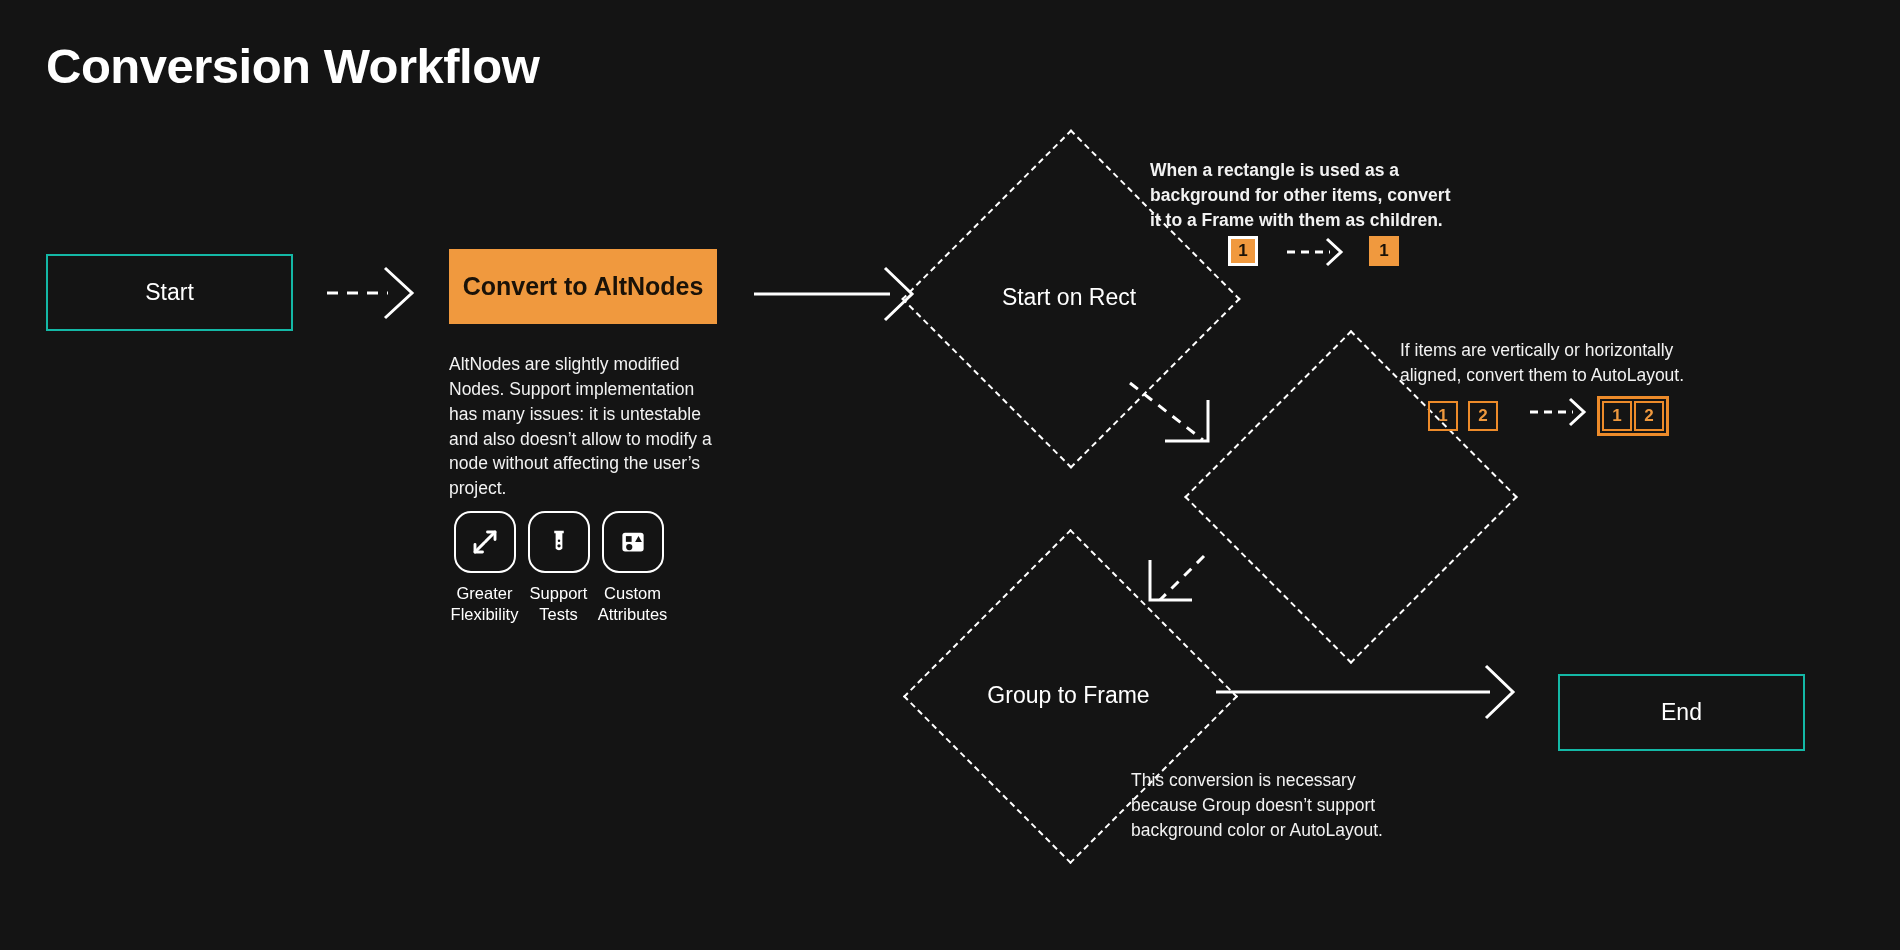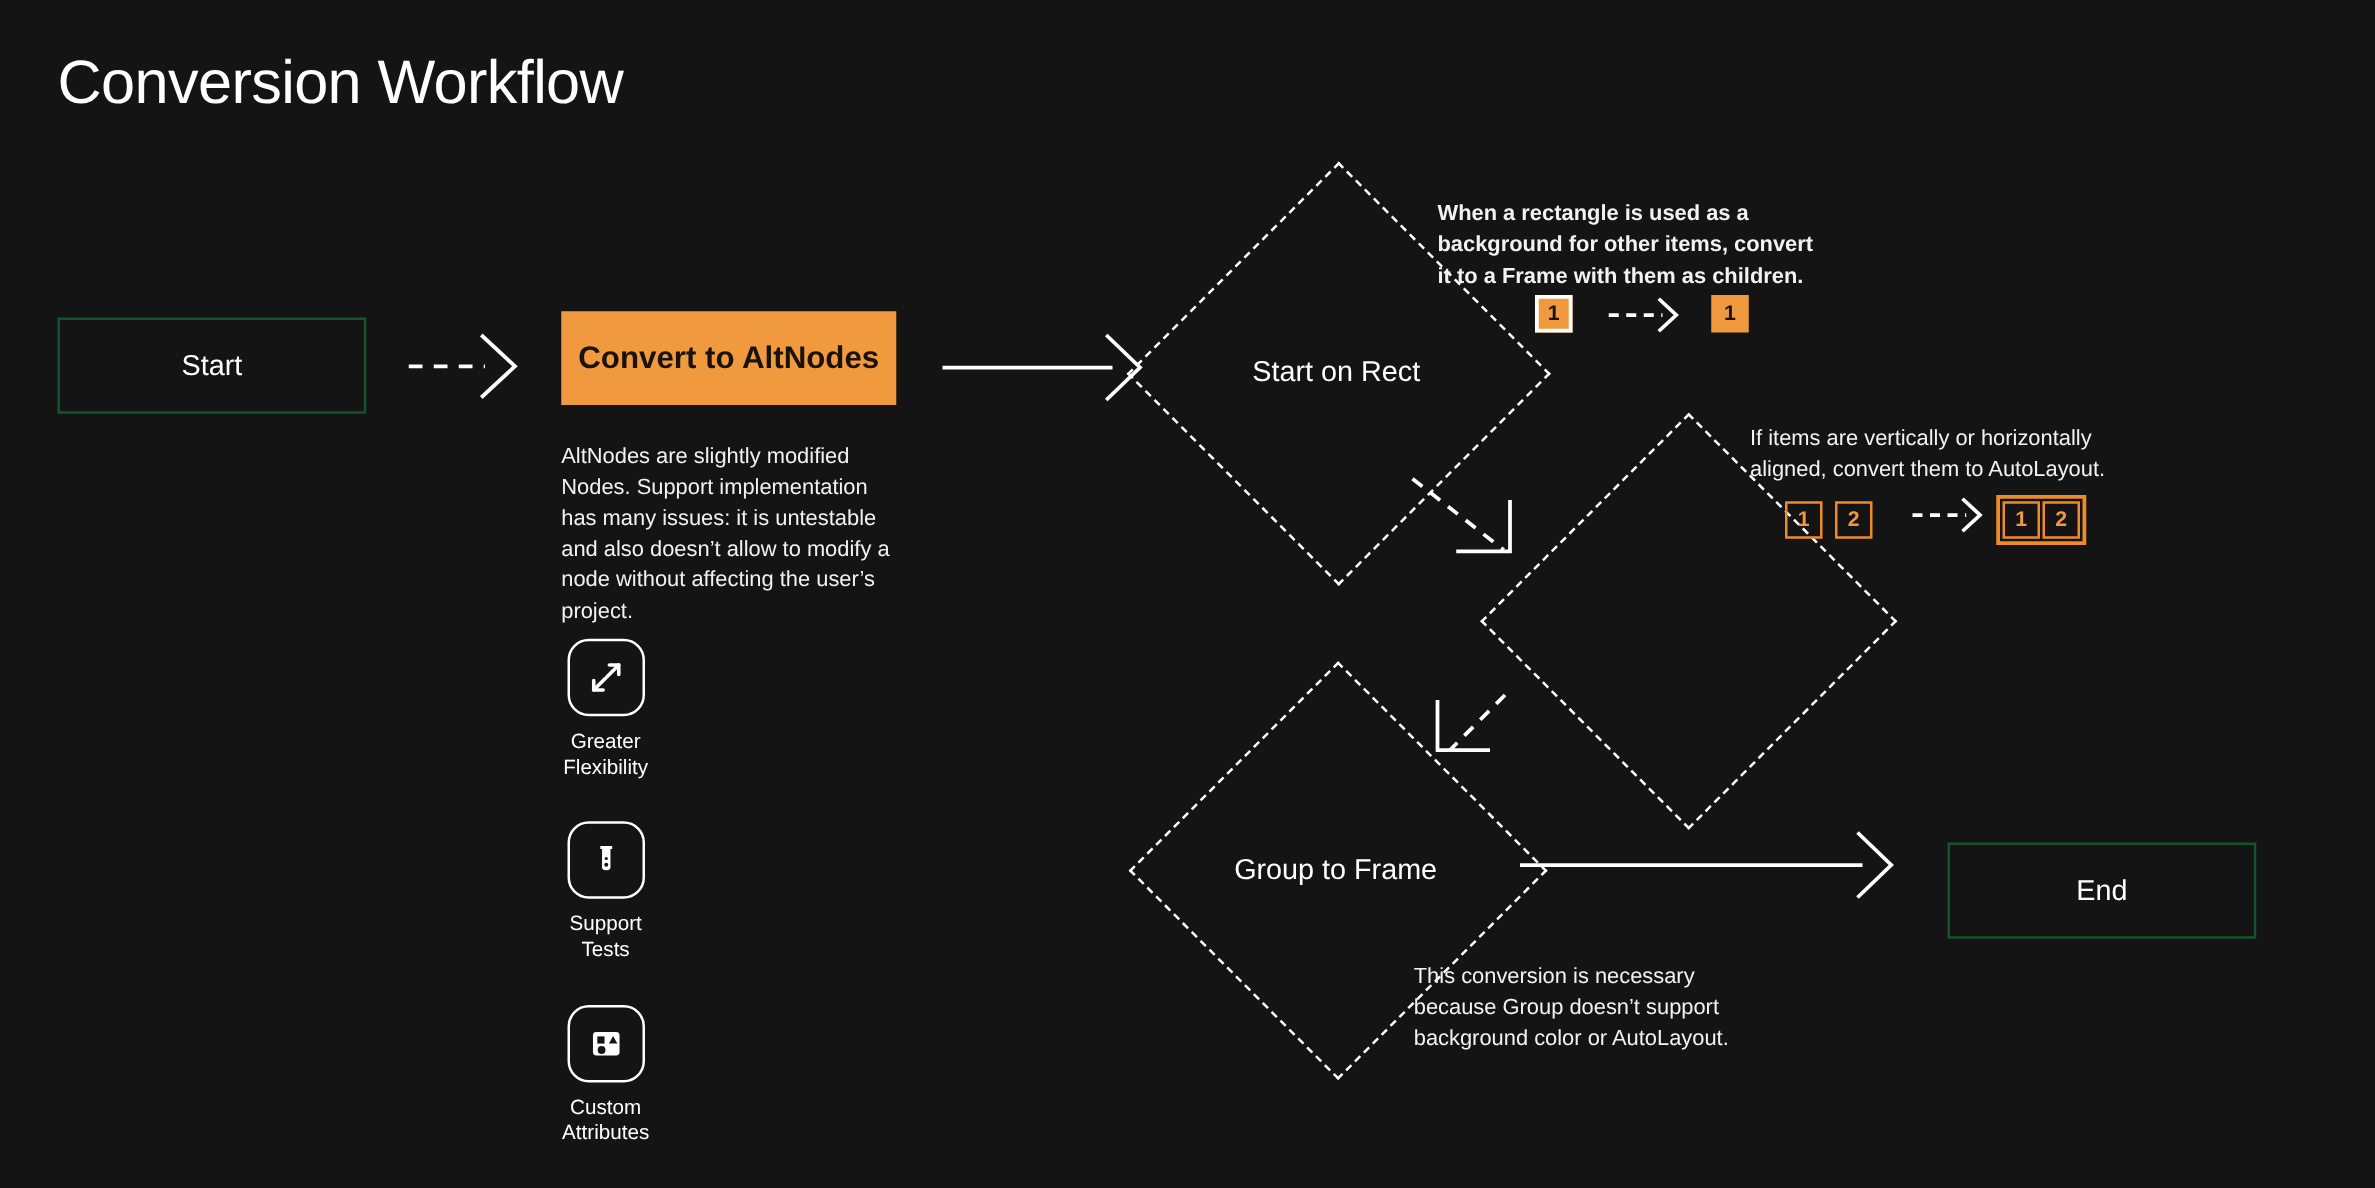--- a/index.html
+++ b/index.html
@@ -9,28 +9,28 @@
     font-family:"Liberation Sans", sans-serif;
     color:#ffffff;
     overflow:hidden;
     position:relative;
   }
   .stage{position:absolute;inset:0;}
 
   
   #page-title{
     position:absolute;left:46px;top:40px;
-    font-size:49px;font-weight:normal;letter-spacing:-0.5px;
+    font-size:49px;font-weight:bold;letter-spacing:-0.5px;
     color:#ffffff;line-height:1.1;
   }
 
   
   .node-box{
     position:absolute;
-    border:2px solid #14532d;
+    border:2px solid #14b8a6;
     display:flex;align-items:center;justify-content:center;
     font-size:23px;color:#ffffff;background:transparent;text-align:right;
   }
   #start-box{left:46px;top:254px;width:243px;height:73px;}
   #end-box{left:1558px;top:674px;width:243px;height:73px;}
 
   #convert-box{
     position:absolute;left:449px;top:249px;width:268px;height:75px;
     background:#f0993e;display:flex;align-items:center;justify-content:center;
     font-size:25px;font-weight:bold;color:#1a1208;
@@ -62,21 +62,21 @@
     font-size:17.5px;line-height:1.42;color:#f2f2f2;
   }
   #altnodes-note{left:449px;top:352px;width:272px;}
   #note-1{left:1150px;top:158px;width:312px;font-weight:bold;}
   #note-2{left:1400px;top:338px;width:320px;}
   #note-3{left:1131px;top:768px;width:290px;}
 
   
   #features{
     position:absolute;left:452px;top:511px;
-    display:flex;gap:33px;flex-direction:column;
+    display:flex;gap:9px;
   }
   .feature{width:65px;display:flex;flex-direction:column;align-items:center;}
   .feature-badge{
     width:62px;height:62px;border:2px solid #ffffff;border-radius:17px;
     display:flex;align-items:center;justify-content:center;box-sizing:border-box;
   }
   .feature-label{
     margin-top:10px;font-size:16.5px;line-height:1.25;text-align:center;color:#ffffff;
     white-space:pre-line;
   }

